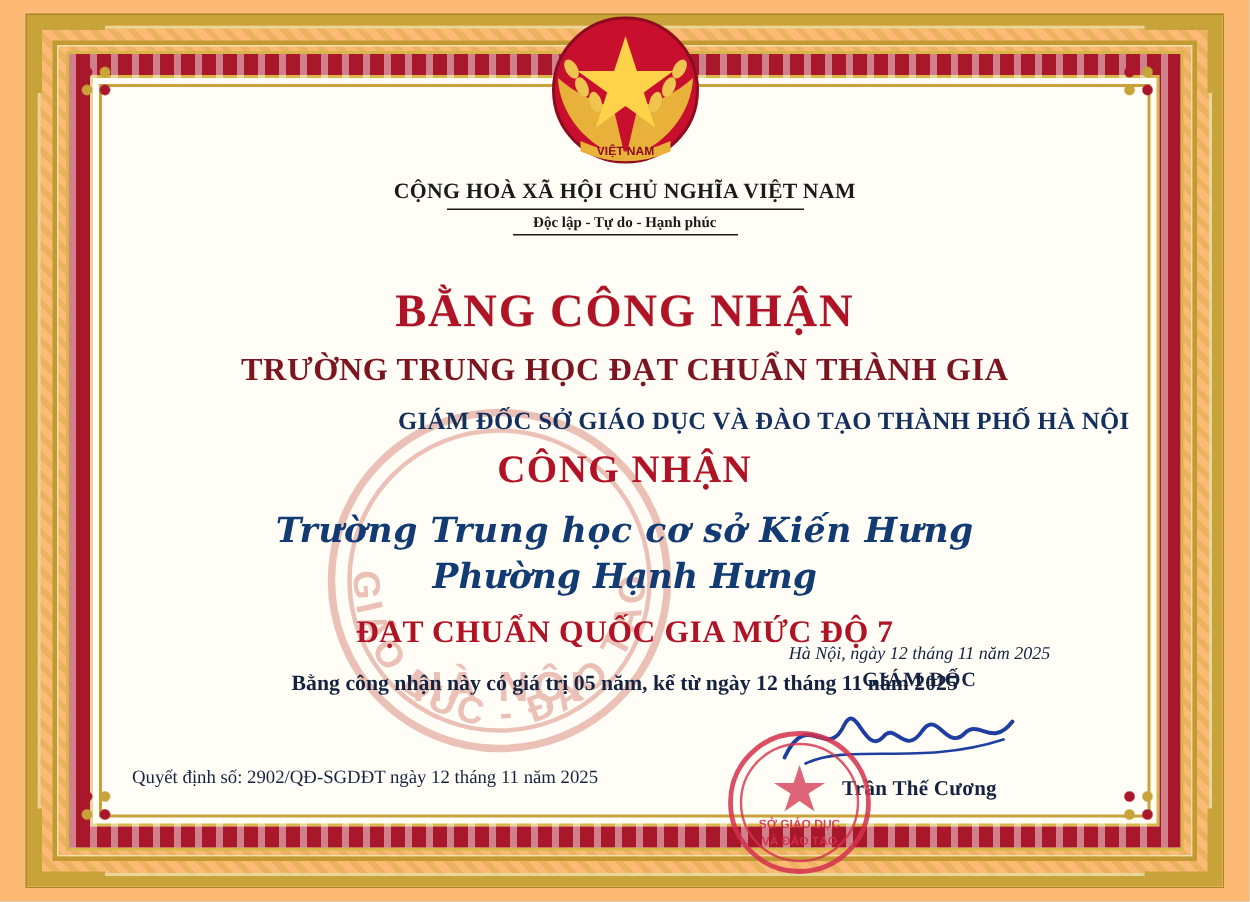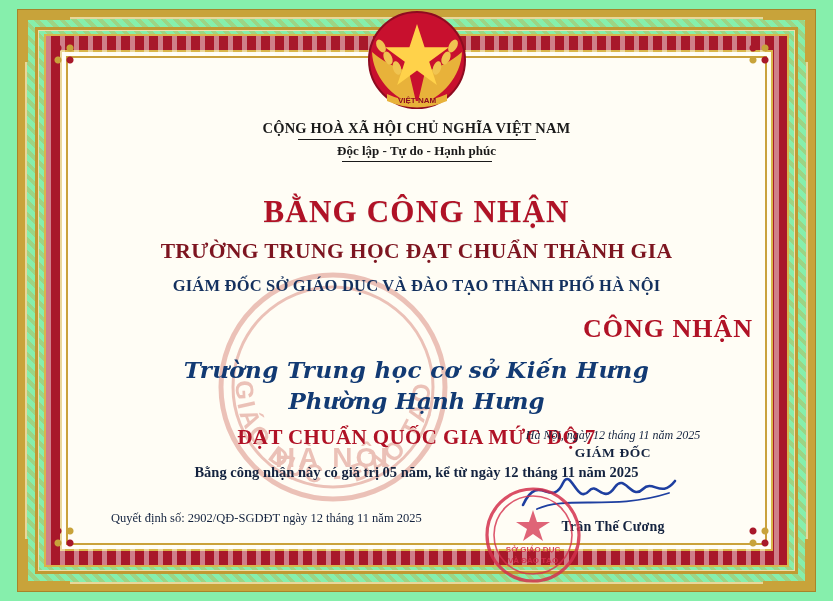--- a/index.html
+++ b/index.html
@@ -8,21 +8,21 @@
     width: 833px; height: 601px;
     background: #b8a178;
     font-family: "Liberation Serif", serif;
     overflow: hidden;
   }
 
   
   #certificate {
     position: relative;
     width: 833px; height: 601px;
-    background: #86efac;
+    background: #fdba74;
     overflow: hidden;
   }
 
   
   .frame-gold-outer {
     position: absolute;
     left: 18px; top: 10px; right: 18px; bottom: 10px;
     border: 7px solid #c8a33a;
     background:
       repeating-linear-gradient(45deg, rgba(200,163,58,0.35) 0 4px, rgba(247,242,228,0) 4px 9px);
@@ -118,21 +118,21 @@
     letter-spacing: .2px;
     color: #1a1a1a;
     font-weight: 700;
     margin-top: 4px;
   }
   .nation-underline {
     width: 238px; height: 1px; background: #1a1a1a;
     margin: 2px auto 3px;
   }
   .motto {
-    font-size: 13px;
+    font-size: 10px;
     color: #1a1a1a;
     font-weight: 700;
   }
   .motto-underline {
     width: 150px; height: 1px; background: #1a1a1a;
     margin: 2px auto 0;
   }
 
   .title-main {
     margin-top: 32px;
@@ -148,28 +148,28 @@
     font-weight: 700;
     color: #7d1520;
     letter-spacing: .4px;
   }
   .authority {
     margin-top: 12px;
     font-size: 16.5px;
     font-weight: 700;
     color: #13305e;
     letter-spacing: .2px;
+    text-align: right;
   }
   .recognize {
-    margin-top: 18px;
+    margin-top: 7px;
     font-size: 26px;
     font-weight: 700;
     color: #b01226;
     letter-spacing: 1px;
-    text-align: right;
   }
   .school-name, .ward-name {
     font-family: "DejaVu Serif", serif;
     font-style: italic;
     font-weight: 700;
     color: #123a73;
   }
   .school-name {
     margin-top: 12px;
     font-size: 23px;
@@ -232,21 +232,21 @@
   
   .footer {
     position: absolute;
     left: 8px;
     bottom: 4px;
     text-align: left;
     color: #14233f;
     font-size: 12.5px;
     line-height: 1.9;
   }
-  .footer div { white-space: nowrap; margin-left: 23px; }
+  .footer div { white-space: nowrap; }
 </style>
 </head>
 <body>
 
 <div id="certificate">
 
   <div class="frame-gold-outer"></div>
   <div class="frame-red"></div>
   <div class="frame-inner"></div>
 

